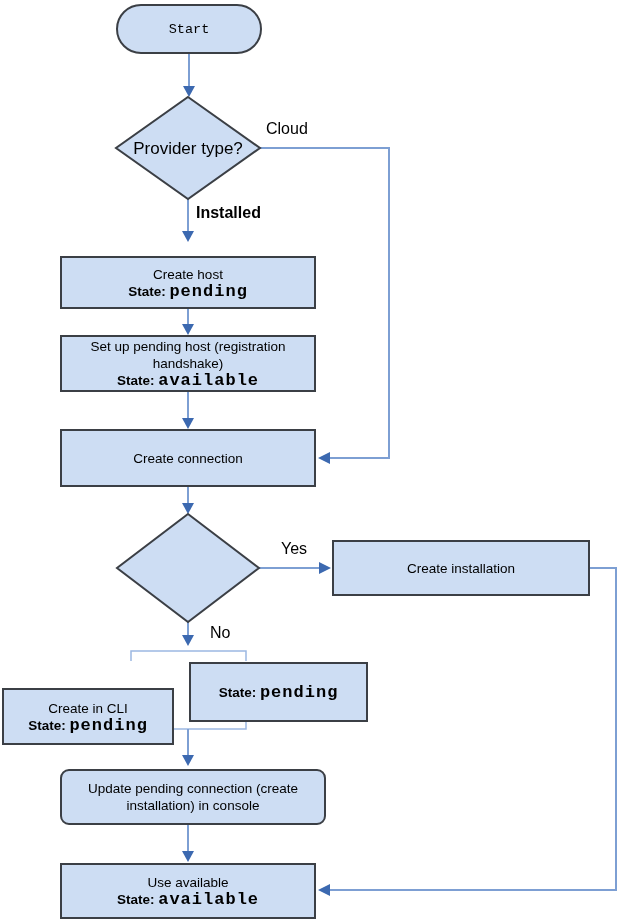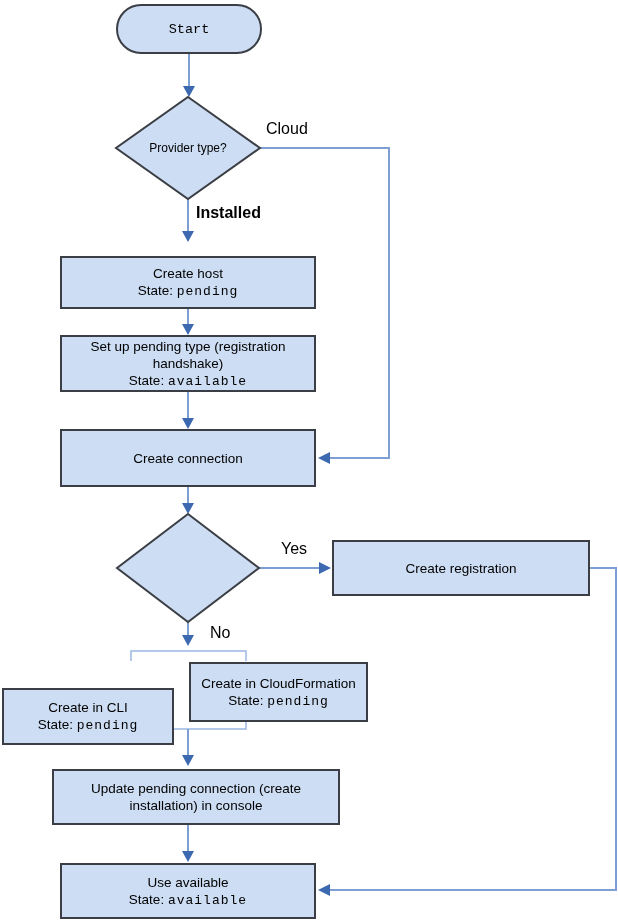--- a/index.html
+++ b/index.html
@@ -21,24 +21,24 @@
   .wires .shape{fill:var(--node-fill);stroke:var(--node-border);stroke-width:2;}
   .node{
     position:absolute;box-sizing:border-box;
     background:var(--node-fill);border:2px solid var(--node-border);
     display:flex;flex-direction:column;align-items:center;justify-content:center;
     text-align:center;font-size:13.5px;line-height:17px;padding:2px 8px;
   }
   .node.pill{border-radius:26px;font-family:Liberation Mono, monospace;}
   .dtext{
     position:absolute;display:flex;flex-direction:column;align-items:center;justify-content:center;
-    text-align:center;font-size:12px;line-height:17px;
+    text-align:center;font-size:17px;line-height:17px;
   }
-  .state b{font-weight:normal;}
-  .mono{font-family:"Liberation Mono","DejaVu Sans Mono",monospace;font-size:13px;letter-spacing:1px;}
+  .state b{font-weight:bold;}
+  .mono{font-family:"Liberation Mono","DejaVu Sans Mono",monospace;font-size:17px;letter-spacing:1px;font-weight:bold;}
   .elabel{position:absolute;font-size:16px;line-height:16px;white-space:nowrap;}
 </style>
 </head>
 <body>
 
 <div class="canvas">
 
   <svg class="wires" width="618" height="921" viewBox="0 0 618 921">
 
     <path class="line" d="M189,54 V87"></path>
@@ -88,44 +88,43 @@
   <div class="dtext" style="left:126px;top:128px;width:124px;height:40px;">
     <div>Provider type?</div>
   </div>
 
   <div class="node" style="left:60px;top:243px;width:256px;height:53px;margin-top:13px;">
     <div>Create host</div>
     <div class="state"><b>State:</b> <span class="mono">pending</span></div>
   </div>
 
   <div class="node" style="left:60px;top:335px;width:256px;height:57px;">
-    <div>Set up pending type (registration handshake)</div>
+    <div>Set up pending host (registration handshake)</div>
     <div class="state"><b>State:</b> <span class="mono">available</span></div>
   </div>
 
   <div class="node" style="left:60px;top:429px;width:256px;height:58px;">
     <div>Create connection</div>
   </div>
 
 
   <div class="node" style="left:332px;top:540px;width:258px;height:56px;">
-    <div>Create registration</div>
+    <div>Create installation</div>
   </div>
 
   <div class="node" style="left:2px;top:662px;width:172px;height:57px;margin-top:26px;">
     <div>Create in CLI</div>
     <div class="state"><b>State:</b> <span class="mono">pending</span></div>
   </div>
 
   <div class="node" style="left:189px;top:662px;width:179px;height:60px;">
-    <div>Create in CloudFormation</div>
     <div class="state"><b>State:</b> <span class="mono">pending</span></div>
   </div>
 
-  <div class="node" style="left:52px;top:769px;width:288px;height:56px;">
+  <div class="node" style="left:60px;top:769px;width:266px;height:56px;border-radius:9px;">
     <div>Update pending connection (create installation) in console</div>
   </div>
 
   <div class="node" style="left:60px;top:863px;width:256px;height:56px;">
     <div>Use available</div>
     <div class="state"><b>State:</b> <span class="mono">available</span></div>
   </div>
 
   <div class="elabel" style="left:266px;top:121px;">Cloud</div>
   <div class="elabel" style="left:196px;top:205px;font-weight:bold;">Installed</div>

